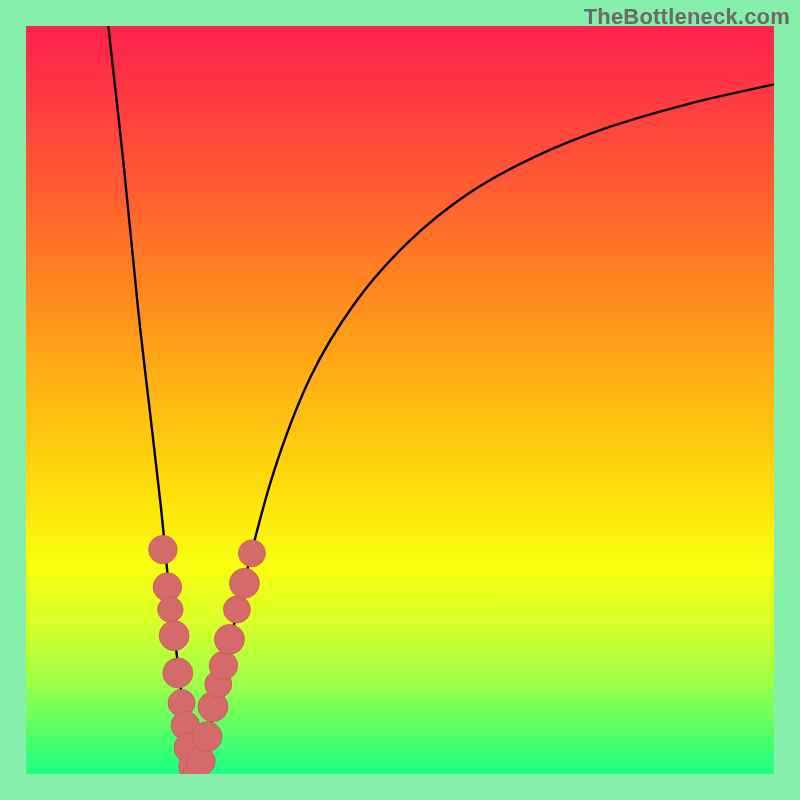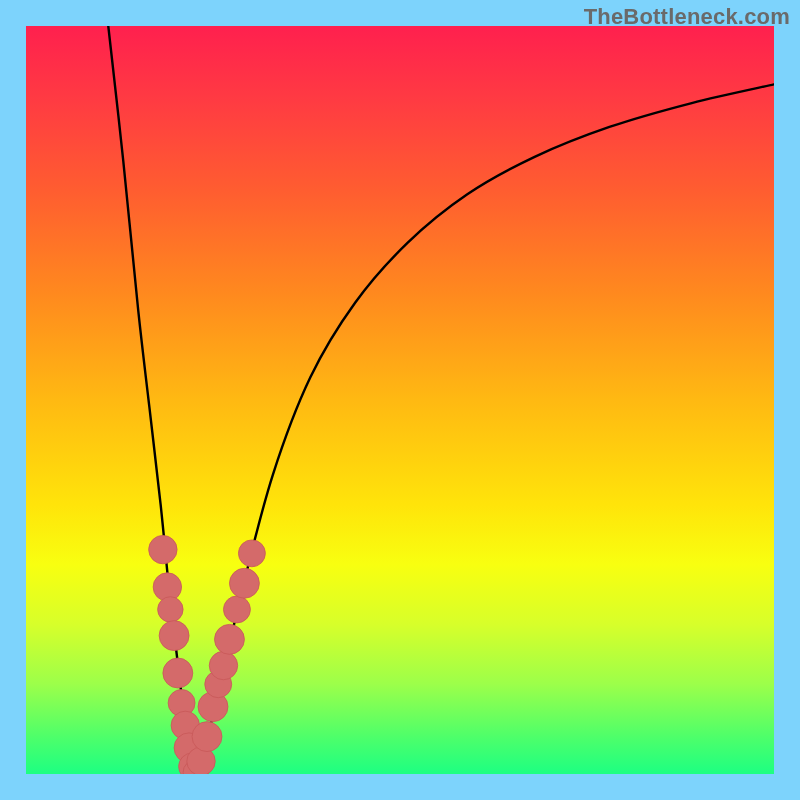--- a/index.html
+++ b/index.html
@@ -1,20 +1,20 @@
 <!DOCTYPE html>
 <html><head>
 <meta charset="utf-8">
 <style>
   * { margin: 0; padding: 0; box-sizing: border-box; }
   html, body { width: 800px; height: 800px; overflow: hidden; background: #000; }
   .outer {
     width: 800px;
     height: 800px;
-    background: #7dd3fc;
+    background: #86efac;
     position: relative;
   }
   .plot {
     position: absolute;
     left: 26px;
     top: 26px;
     width: 748px;
     height: 748px;
     background: linear-gradient(
       to bottom,

